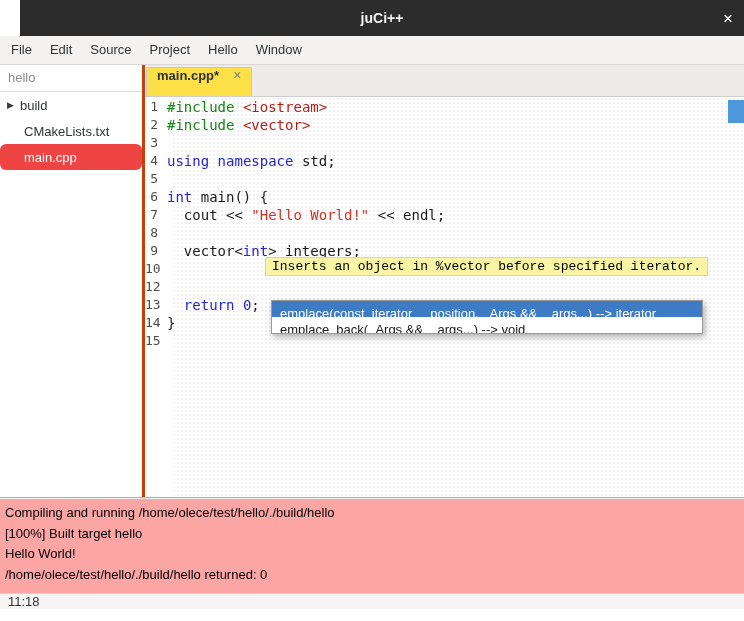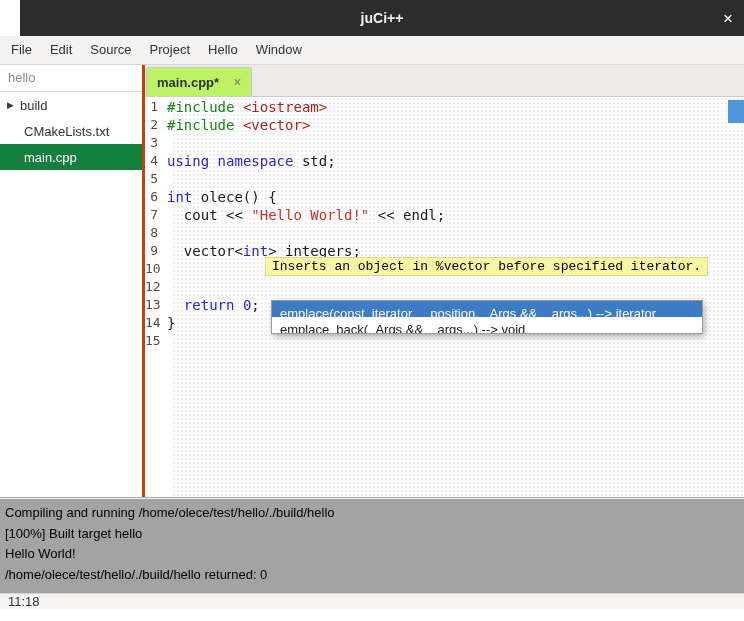--- a/index.html
+++ b/index.html
@@ -18,26 +18,26 @@
 
   
   .main { height:432px; display:flex; }
 
   
   .sidebar { width:145px; min-width:145px; background:#ffffff; border-right:3px solid #c2410c; font-size:13px; color:#2e3436; }
   .proj { height:27px; line-height:26px; padding-left:8px; color:#8e8e8e; border-bottom:1px solid #dddcdb; }
   .tree-item { height:26px; display:flex; align-items:center; cursor:pointer; }
   .expander { width:13px; margin-left:7px; font-size:9px; color:#3c3c3c; }
   .tree-item.indent { padding-left:24px; }
-  .tree-item.selected { background:#15803d; color:#ffffff; }
+  .tree-item.selected { background:#ef4444; color:#ffffff;border-radius:6px; }
 
   
   .editor-col { flex:1; display:flex; flex-direction:column; min-width:0; }
   .tabbar { height:32px; background:#ecebea; border-bottom:1px solid #cfcecd; display:flex; align-items:flex-end; padding-left:1px; }
-  .tab { height:29px; display:flex; align-items:center; padding:0 10px; background:#bef264; border:1px solid #c9c8c6; border-bottom:none; border-radius:2px 2px 0 0; }
+  .tab { height:29px; display:flex; align-items:flex-start; padding:0 10px; background:#fde047; border:1px solid #c9c8c6; border-bottom:none; border-radius:2px 2px 0 0; }
   .tab-label { font-size:13px; font-weight:bold; color:#2e3436; }
   .tab-close { margin-left:14px; color:#7a7a7a; font-size:14px; cursor:pointer; line-height:1; }
 
   .editor { position:relative; flex:1; background:#ffffff; overflow:hidden;
             font-family:"DejaVu Sans Mono", monospace; font-size:14px; }
   .grid-layer { position:absolute; left:27px; right:0; top:0; bottom:0;
     background-image:radial-gradient(circle, rgba(0,0,0,0.09) 0.6px, rgba(0,0,0,0) 0.9px);
     background-size:4px 4px; }
   .lines { position:absolute; left:0; right:0; top:1px; }
   .line { display:flex; height:18px; line-height:18px; }
@@ -58,21 +58,21 @@
   .completion { position:absolute; left:126px; top:203px; width:432px; z-index:6; background:#ffffff;
                 border:1px solid #9a9a9a; box-shadow:2px 3px 7px rgba(0,0,0,0.3);
                 font-family:"Liberation Sans", sans-serif; font-size:13px; }
   .comp-item { height:16px; line-height:26px; padding:0 8px; white-space:nowrap; overflow:hidden; color:#1a1a1a; cursor:pointer; }
   .comp-item.selected { background:#3d7cc4; color:#ffffff; }
 
   .vthumb { position:absolute; right:0; top:3px; width:16px; height:23px; background:#4f97db; z-index:4; }
 
   
   .split-handle { height:2px; background:#f3f2f1; border-top:1px solid #aeadac; cursor:row-resize; }
-  .output { height:94px; background:#a3a3a3; padding:4px 5px; font-size:13px; color:#000; overflow:hidden; }
+  .output { height:94px; background:#fca5a5; padding:4px 5px; font-size:13px; color:#000; overflow:hidden; }
   .output-line { height:20.5px; line-height:20.5px; white-space:pre; }
   .statusbar { height:16px; border-top:1px solid #d5d4d3; background:#f6f5f4; display:flex; align-items:center; padding-left:8px; font-size:13px; color:#2e3436; }
 </style>
 </head>
 <body>
 
 <div class="window">
 
   <div class="titlebar">
     <div class="title">juCi++</div>
@@ -130,21 +130,21 @@
             <div class="line">
               <span class="gutter">4</span>
               <span class="line-content"><span class="tok-kw">using</span><span class="tok-pl"> </span><span class="tok-kw">namespace</span><span class="tok-pl"> std;</span></span>
             </div>
             <div class="line">
               <span class="gutter">5</span>
               <span class="line-content"></span>
             </div>
             <div class="line">
               <span class="gutter">6</span>
-              <span class="line-content"><span class="tok-kw">int</span><span class="tok-pl"> olece() {</span></span>
+              <span class="line-content"><span class="tok-kw">int</span><span class="tok-pl"> main() {</span></span>
             </div>
             <div class="line">
               <span class="gutter">7</span>
               <span class="line-content"><span class="tok-pl">  cout &lt;&lt; </span><span class="tok-str">"Hello World!"</span><span class="tok-pl"> &lt;&lt; endl;</span></span>
             </div>
             <div class="line">
               <span class="gutter">8</span>
               <span class="line-content"></span>
             </div>
             <div class="line">

